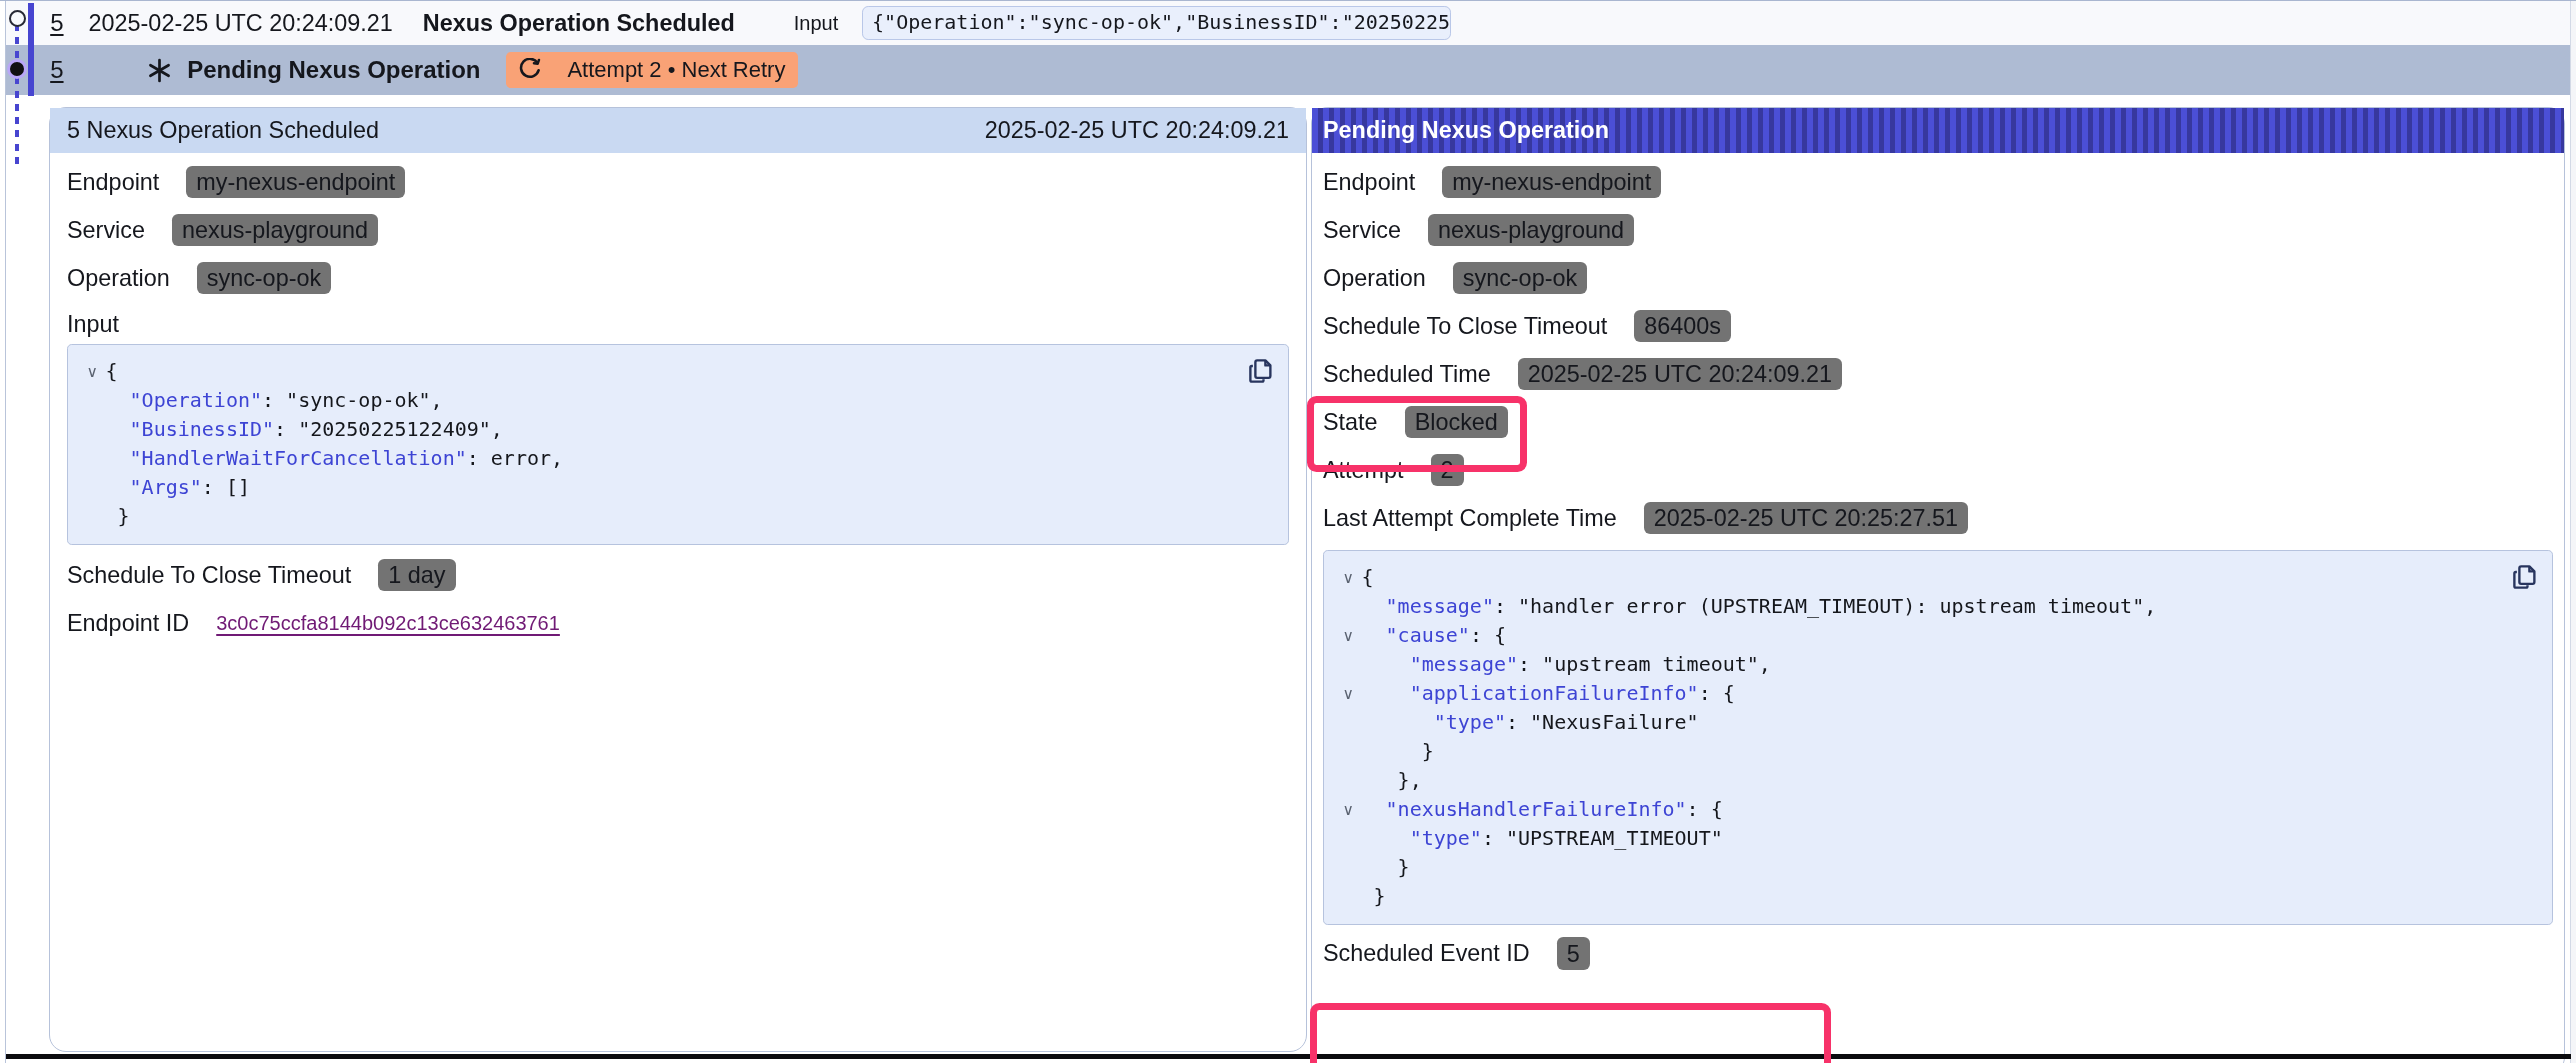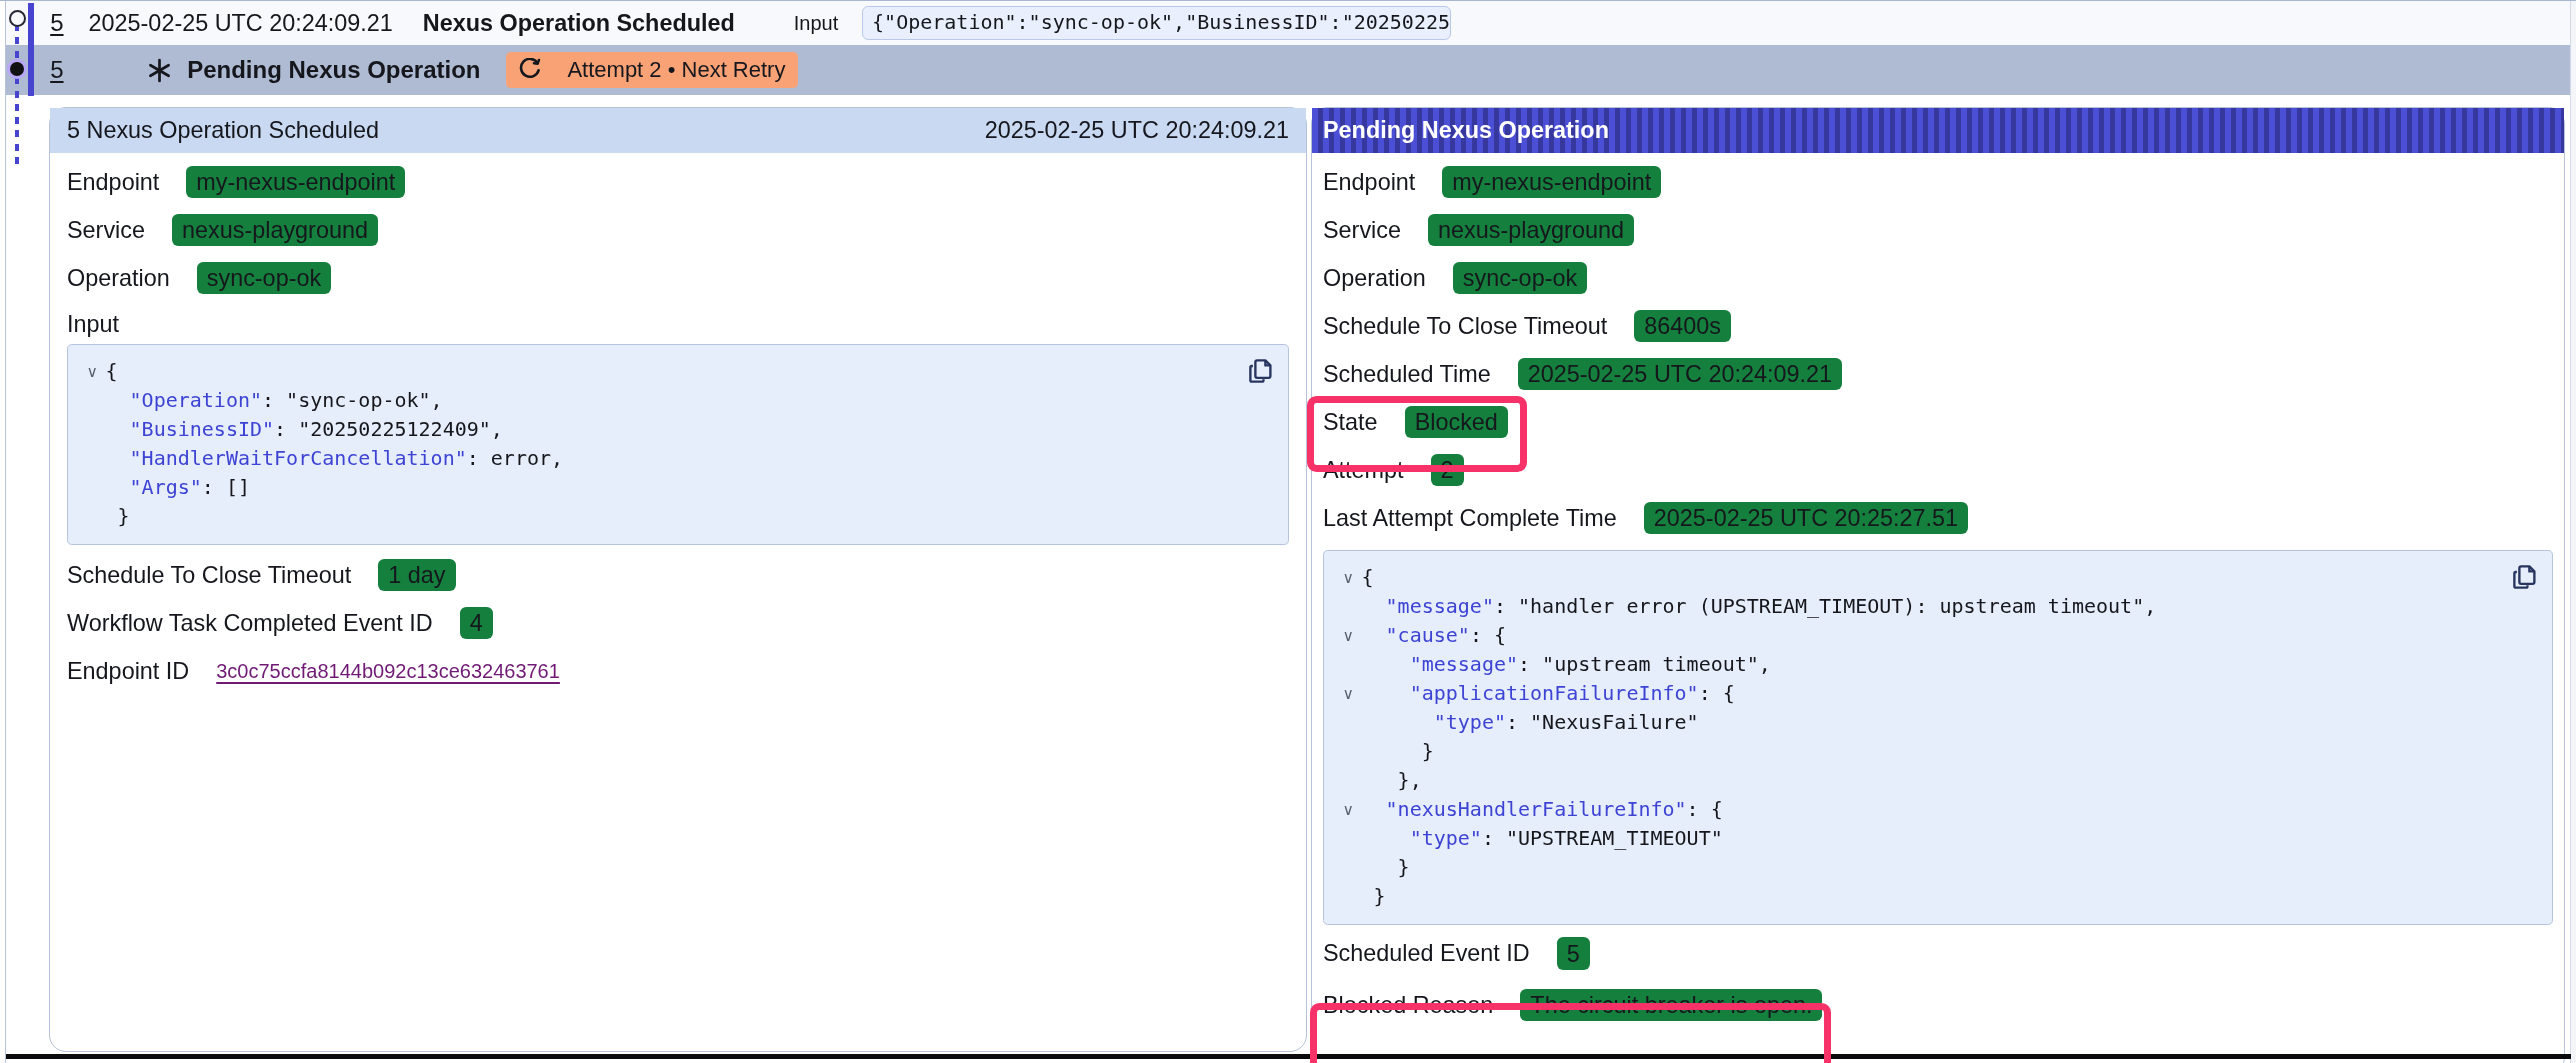--- a/index.html
+++ b/index.html
@@ -55,21 +55,21 @@
   .header-left{background:#c9d9f2;font-weight:500;}
   .header-right{
     background:repeating-linear-gradient(90deg,#4b4fd6 0 6.2px,#37389e 6.2px 11px);
     color:#ffffff;font-weight:600;padding:0 11px;
   }
   .card-body{padding:12.5px 17px 0 17px;}
   .card-right .card-body{padding:12.5px 11px 0 11px;}
 
   .field-row{display:flex;align-items:center;gap:27px;margin-bottom:15px;height:33px;}
   .field-label{font-size:23.4px;color:#15171d;white-space:nowrap;}
-  .field-badge{background:#15803d;border-radius:6.2px;padding:2.3px 10px;font-size:23.4px;line-height:28px;white-space:nowrap;}
+  .field-badge{background:#737373;border-radius:6.2px;padding:2.3px 10px;font-size:23.4px;line-height:28px;white-space:nowrap;}
   .field-link{font-size:20px;text-decoration:underline;text-underline-offset:3.9px;color:#701a75;}
   .section-label{font-size:23.4px;margin:15px 0 6.2px 0;height:28px;line-height:28px;}
 
   
   .code-block{position:relative;background:#e6edfb;border:1.6px solid #b6c3de;border-radius:4.7px;
     padding:12.5px 55px 12.5px 11px;box-sizing:border-box;
     font-family:"DejaVu Sans Mono", monospace;font-size:20px;line-height:29px;color:#15171c;}
   .code-line{display:flex;}
   .gutter{width:26.5px;flex:0 0 26.5px;text-align:center;color:#5a6270;font-size:15.6px;line-height:29px;font-family:"Liberation Sans",sans-serif;}
   .code-text{white-space:pre;}
@@ -170,24 +170,20 @@
         <div class="code-line">
           <span class="gutter"></span>
           <span class="code-text" style="padding-left: 1ch;"><span class="jrest">}</span></span>
         </div>
       </div>
     <div class="field-row" style="margin-top:14px;">
       <span class="field-label">Schedule To Close Timeout</span>
       <span class="field-badge">1 day</span>
     </div>
     <div class="field-row">
-      <span class="field-label">Workflow Task Completed Event ID</span>
-      <span class="field-badge">4</span>
-    </div>
-    <div class="field-row">
       <span class="field-label">Endpoint ID</span>
       <a class="field-link">3c0c75ccfa8144b092c13ce632463761</a>
     </div>
   </div>
 </div>
 
 <div class="card card-right">
   <div class="card-header header-right">
     <span>Pending Nexus Operation</span>
   </div>
@@ -278,24 +274,20 @@
         </div>
         <div class="code-line">
           <span class="gutter"></span>
           <span class="code-text" style="padding-left: 1ch;"><span class="jrest">}</span></span>
         </div>
       </div>
     <div class="field-row" style="margin-top:12.5px;">
       <span class="field-label">Scheduled Event ID</span>
       <span class="field-badge">5</span>
     </div>
-    <div class="field-row" style="margin-top:18.7px;">
-      <span class="field-label">Blocked Reason</span>
-      <span class="field-badge">The circuit breaker is open.</span>
-    </div>
   </div>
 </div>
 
 <div class="black-divider"></div>
 
 <div class="annotation annotation-state"></div>
 <div class="annotation annotation-blocked"></div>
 
 
 </body></html>

